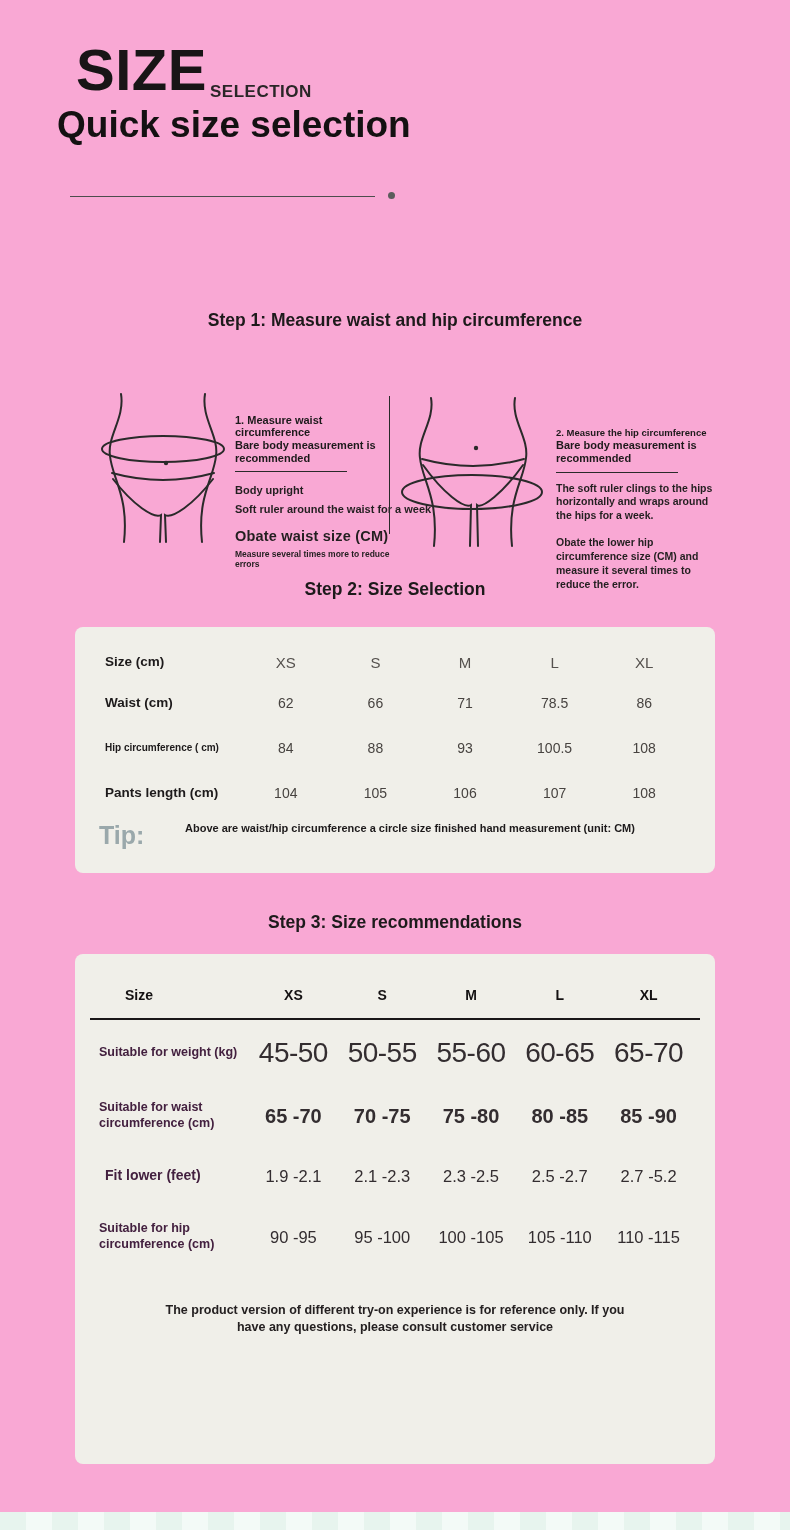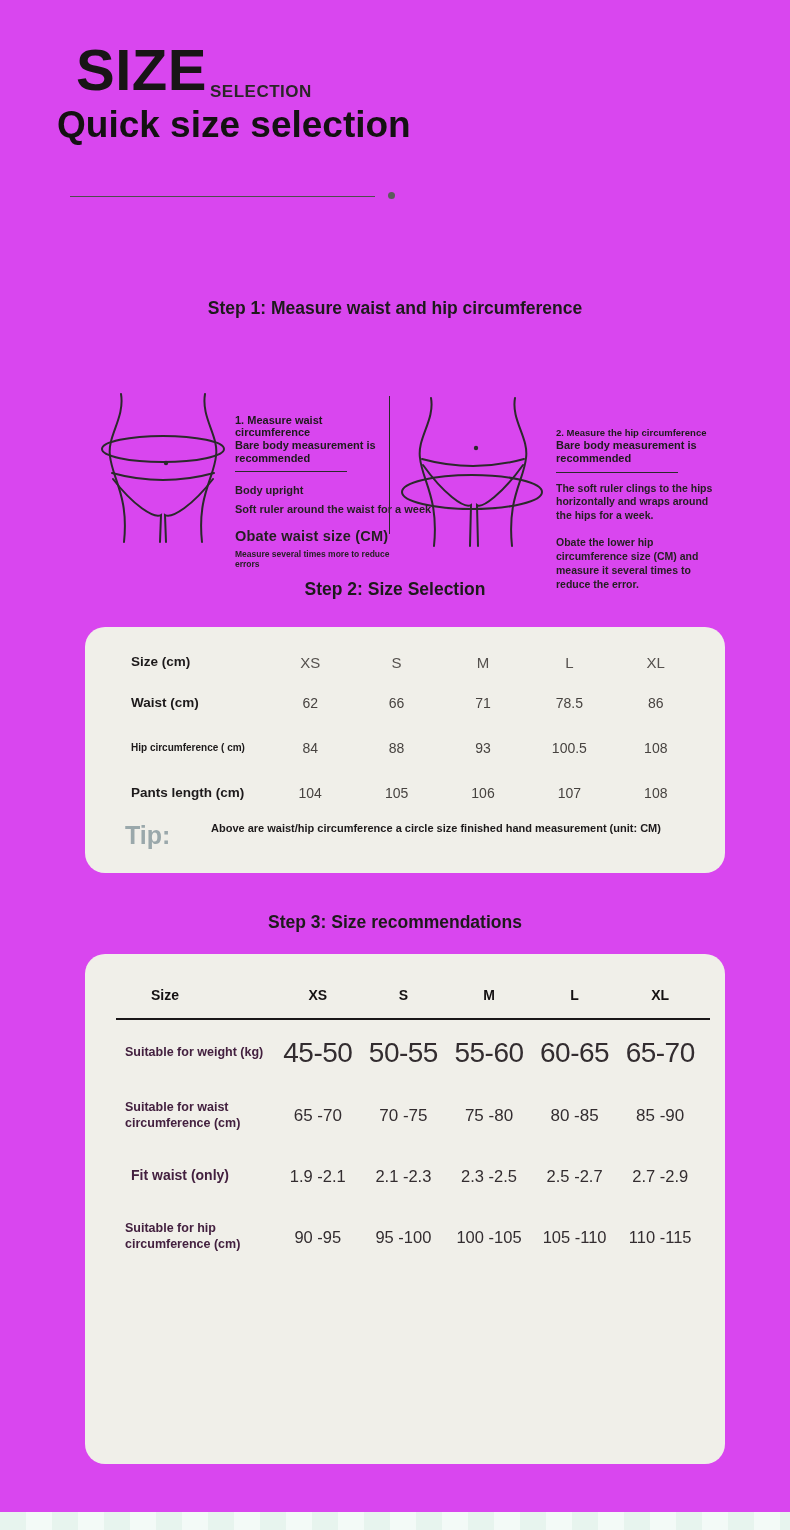--- a/index.html
+++ b/index.html
@@ -1,30 +1,30 @@
 <!DOCTYPE html>
 <html><head>
 <meta charset="utf-8">
 <style>
   * { margin:0; padding:0; box-sizing:border-box; }
   html,body { background:#ffffff; }
   .page {
     position:relative; width:790px; height:1530px; margin:0 auto;
-    background:#d946ef; overflow:hidden;
+    background:#f9a8d4; overflow:hidden;
     font-family:"Liberation Sans", sans-serif; color:#231f20;
   }
   
   .brand-size { position:absolute; left:76px; top:36px; font-size:58px; font-weight:800; letter-spacing:0.5px; color:#181516; }
   .brand-selection { position:absolute; left:210px; top:82px; font-size:17px; font-weight:700; letter-spacing:0.5px; color:#2a2627; }
   .quick-heading { position:absolute; left:57px; top:104px; font-size:37px; font-weight:800; color:#141112; }
   .head-rule { position:absolute; left:70px; top:196px; width:305px; height:1px; background:#4d4d4d; }
   .head-dot { position:absolute; left:388px; top:192px; width:7px; height:7px; border-radius:50%; background:#5c5c5c; }
   
   .step-title { position:absolute; left:0; width:790px; text-align:center; font-size:17.5px; font-weight:700; color:#1d1a1b; }
-  .step1-title { top:298px; }
+  .step1-title { top:310px; }
   .step2-title { top:579px; }
   .step3-title { top:912px; }
   
   .figure { position:absolute; }
   .fig-left  { left:93px;  top:392px; width:140px; height:152px; }
   .fig-right { left:398px; top:396px; width:150px; height:152px; }
   .fig-svg { width:100%; height:100%; }
   .fig-svg path, .fig-svg ellipse { fill:none; stroke:#2a2a2a; stroke-width:2; stroke-linecap:round; }
   .fig-svg circle { fill:#2a2a2a; stroke:none; }
   .s1-divider { position:absolute; left:389px; top:396px; width:1px; height:138px; background:#2a2a2a; }
@@ -37,21 +37,21 @@
   .s1-rule { height:1px; background:#2a2a2a; margin-top:7px; }
   .s1-left .s1-rule { width:112px; }
   .s1-right .s1-rule { width:122px; }
   .s1-line1 { font-size:11px; margin-top:12px; }
   .s1-line2 { font-size:11px; margin-top:7px; white-space:nowrap; }
   .s1-body { font-size:10.5px; line-height:1.3; margin-top:9px; }
   .s1-result-big { font-size:14.5px; margin-top:13px; letter-spacing:0.2px; }
   .s1-note { font-size:8.5px; margin-top:5px; }
   .s1-result2 { font-size:10.5px; line-height:1.35; margin-top:12px; }
   
-  .card { position:absolute; left:85px; width:640px; background:#f0efe9; border-radius:20px;padding-left:16px; }
+  .card { position:absolute; left:75px; width:640px; background:#f0efe9; border-radius:8px; }
   .card1 { top:627px; height:246px; }
   .card2 { top:954px; height:510px; }
   
   .s2-table { padding:16px 26px 0 30px; }
   .s2-row { display:grid; grid-template-columns:136px repeat(5,1fr); align-items:center; }
   .s2-row.r0 { height:38px; } .s2-row.r1 { height:44px; }
   .s2-row.r2 { height:46px; } .s2-row.r3 { height:44px; }
   .s2-label { font-weight:700; font-size:13.5px; color:#1d1a1b; line-height:1.15; padding-right:6px; }
   .s2-label.small { font-size:10px; }
   .s2-val { text-align:center; font-size:14px; color:#474340; }
@@ -66,21 +66,21 @@
   .s3-grid { display:grid; grid-template-columns:152px repeat(5,1fr); align-items:center; }
   .s3-head { height:42px; }
   .s3-head .s3-label-hdr { font-size:14px; font-weight:700; color:#141112; padding-left:28px; }
   .s3-head .s3-size { text-align:center; font-size:14px; font-weight:700; color:#141112; }
   .s3-rule { height:2px; background:#1a1718; margin:2px -7px 0 -7px; }
   .s3-row .s3-label { font-size:12.5px; font-weight:700; color:#43203f; line-height:1.25; padding-left:2px; }
   .s3-row.fit .s3-label { font-size:14px; padding-left:8px; }
   .s3-val { text-align:center; color:#332d30; }
   .s3-row.h-row { height:78px; }  .h-row .s3-val { font-size:15.5px; }
   .s3-row.w-row { height:66px; }  .w-row .s3-val { font-size:28px; letter-spacing:-0.5px; }
-  .s3-row.wc-row { height:60px; } .wc-row .s3-val { font-size:17px; }
+  .s3-row.wc-row { height:60px; } .wc-row .s3-val { font-size:20px;font-weight:bold; }
   .s3-row.fit { height:60px; }    .fit .s3-val { font-size:16.5px; }
   .s3-row.hip-row { height:62px; }.hip-row .s3-val { font-size:16.5px; }
   .s3-footer { margin:34px auto 0 auto; width:480px; text-align:center; font-size:12.5px; font-weight:700; line-height:1.35; color:#242021; }
   
   .bottom-strip {
     position:absolute; left:0; bottom:0; width:790px; height:18px;
     background:repeating-linear-gradient(90deg,#e7f4ee 0px,#e7f4ee 26px,#f3faf7 26px,#f3faf7 52px);
   }
 </style>
 </head>
@@ -212,35 +212,36 @@
       <div class="s3-grid s3-row wc-row">
         <div class="s3-label">Suitable for waist circumference (cm)</div>
         <div class="s3-val">65 -70</div>
         <div class="s3-val">70 -75</div>
         <div class="s3-val">75 -80</div>
         <div class="s3-val">80 -85</div>
         <div class="s3-val">85 -90</div>
       </div>
 
       <div class="s3-grid s3-row fit">
-        <div class="s3-label">Fit waist (only)</div>
+        <div class="s3-label">Fit lower (feet)</div>
         <div class="s3-val">1.9 -2.1</div>
         <div class="s3-val">2.1 -2.3</div>
         <div class="s3-val">2.3 -2.5</div>
         <div class="s3-val">2.5 -2.7</div>
-        <div class="s3-val">2.7 -2.9</div>
+        <div class="s3-val">2.7 -5.2</div>
       </div>
 
       <div class="s3-grid s3-row hip-row">
         <div class="s3-label">Suitable for hip circumference (cm)</div>
         <div class="s3-val">90 -95</div>
         <div class="s3-val">95 -100</div>
         <div class="s3-val">100 -105</div>
         <div class="s3-val">105 -110</div>
         <div class="s3-val">110 -115</div>
       </div>
 
+      <div class="s3-footer">The product version of different try-on experience is for reference only. If you have any questions, please consult customer service</div>
     </div>
   </div>
 
   <div class="bottom-strip"></div>
 
 </div>
 
 </body></html>

